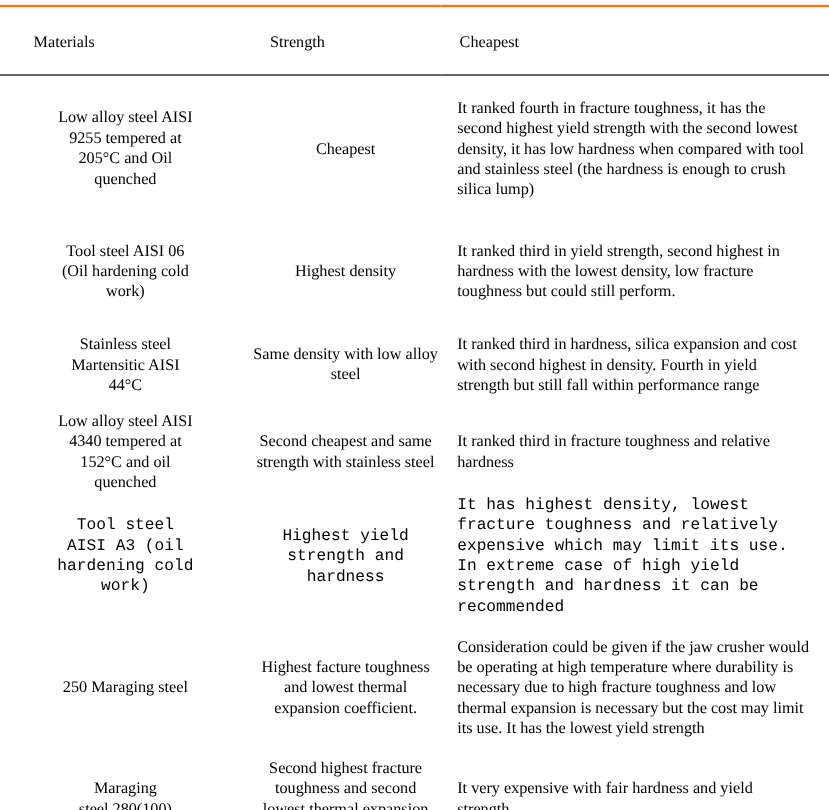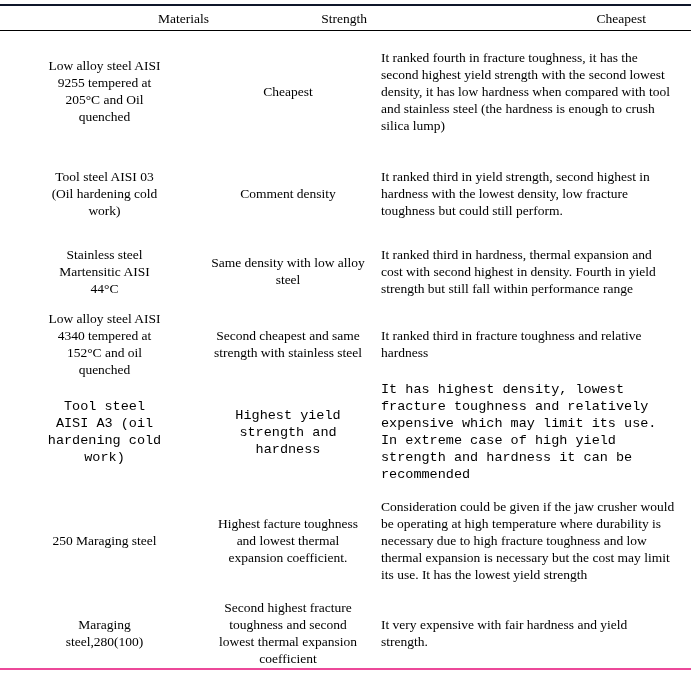--- a/index.html
+++ b/index.html
@@ -16,27 +16,27 @@
   }
   table.materials-table {
     width: 691px;
     border-collapse: collapse;
     table-layout: fixed;
     margin-top: 4px;
     font-size: 13.5px;
     line-height: 17px;
   }
   thead th {
-    border-top: 2px solid #0f172a;
+    border-top: 2px solid #f97316;
     border-bottom: 1.5px solid #000;
     font-weight: normal;
     height: 24px;
     vertical-align: middle;
-    text-align: right;
-    padding: 0;
+    text-align: left;
+    padding: 16px;
   }
   thead th.h-materials { padding-left: 28px; }
   thead th.h-comment  { padding-right: 45px; }
   tbody td {
     vertical-align: middle;
     padding: 0;
     margin-top: 24px;
   }
   td.cell-materials {
     text-align: center;
@@ -74,28 +74,28 @@
       <th class="h-comment">Cheapest</th>
     </tr>
   </thead>
   <tbody>
     <tr class="row-1">
       <td class="cell-materials">Low alloy steel AISI 9255 tempered at 205°C and Oil quenched</td>
       <td class="cell-strength">Cheapest</td>
       <td class="cell-comment">It ranked fourth in fracture toughness, it has the second highest yield strength with the second lowest density, it has low hardness when compared with tool and stainless steel (the hardness is enough to crush silica lump)</td>
     </tr>
     <tr class="row-2">
-      <td class="cell-materials">Tool steel AISI 03 (Oil hardening cold work)</td>
-      <td class="cell-strength">Comment density</td>
+      <td class="cell-materials">Tool steel AISI 06 (Oil hardening cold work)</td>
+      <td class="cell-strength">Highest density</td>
       <td class="cell-comment">It ranked third in yield strength, second highest in hardness with the lowest density, low fracture toughness but could still perform.</td>
     </tr>
     <tr class="row-3">
       <td class="cell-materials">Stainless steel Martensitic AISI 44°C</td>
       <td class="cell-strength">Same density with low alloy steel</td>
-      <td class="cell-comment">It ranked third in hardness, thermal expansion and cost with second highest in density. Fourth in yield strength but still fall within performance range</td>
+      <td class="cell-comment">It ranked third in hardness, silica expansion and cost with second highest in density. Fourth in yield strength but still fall within performance range</td>
     </tr>
     <tr class="row-4">
       <td class="cell-materials">Low alloy steel AISI 4340 tempered at 152°C and oil quenched</td>
       <td class="cell-strength">Second cheapest and same strength with stainless steel</td>
       <td class="cell-comment">It ranked third in fracture toughness and relative hardness</td>
     </tr>
     <tr class="row-5">
       <td class="cell-materials">Tool steel AISI A3 (oil hardening cold work)</td>
       <td class="cell-strength">Highest yield strength and hardness</td>
       <td class="cell-comment">It has highest density, lowest fracture toughness and relatively expensive which may limit its use. In extreme case of high yield strength and hardness it can be recommended</td>

